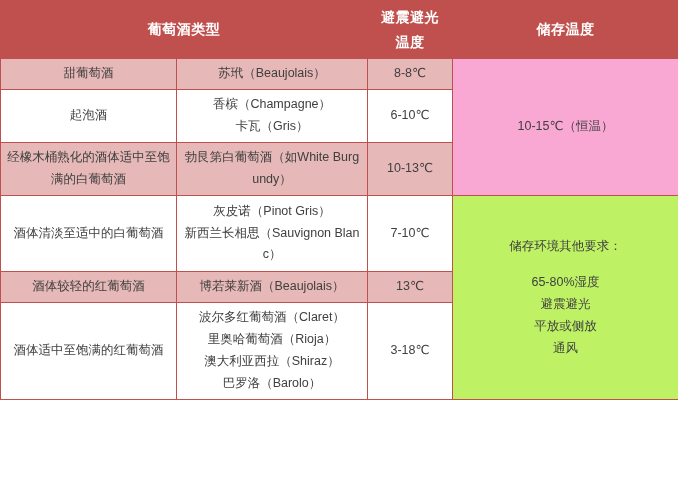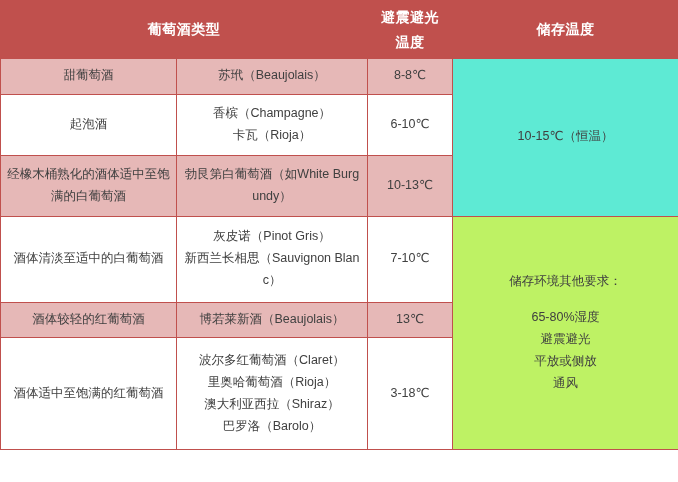--- a/index.html
+++ b/index.html
@@ -9,21 +9,21 @@
   }
   body {
     width: 678px;
     height: 482px;
     overflow: hidden;
     font-family: "Liberation Sans", "DejaVu Sans", sans-serif;
   }
 
   .wine-table {
     width: 678px;
-    height: 450px;
+    height: 400px;
     border-collapse: collapse;
     table-layout: fixed;
     font-size: 12.5px;
     color: #404040;
   }
 
   .wine-table td, .wine-table th {
     border: 1px solid #c0504d;
     text-align: center;
     vertical-align: middle;
@@ -43,21 +43,21 @@
     line-height: 1.6;
     letter-spacing: 0.5px;
   }
 
   
   .tint { background: #e6b8b7; }
   .plain { background: #ffffff; }
 
   
   .store-temp {
-    background: #5eead4;
+    background: #f9a8d4;
     border-top: 1px solid #000000;
     border-bottom: 1px solid #000000;
     border-right: 1px solid #000000;
     border-left: 1px solid #c0504d;
     font-size: 12.5px;
   }
   .store-notes {
     background: #bef264;
     border-top: 1px solid #000000;
     border-bottom: 1px solid #000000;
@@ -107,21 +107,21 @@
         <span>苏玳（Beaujolais）</span>
       </td>
       <td class="tint nowrap">8-8℃</td>
       <td class="store-temp" rowspan="3">10-15℃（恒温）</td>
     </tr>
 
     <tr>
       <td class="plain">起泡酒</td>
       <td class="plain">
         <span>香槟（Champagne）</span><br>
-        <span>卡瓦（Rioja）</span>
+        <span>卡瓦（Gris）</span>
       </td>
       <td class="plain nowrap">6-10℃</td>
     </tr>
 
     <tr>
       <td class="tint">经橡木桶熟化的酒体适中至饱满的白葡萄酒</td>
       <td class="tint">
         <span>勃艮第白葡萄酒（如White Burgundy）</span>
       </td>
       <td class="tint nowrap">10-13℃</td>

